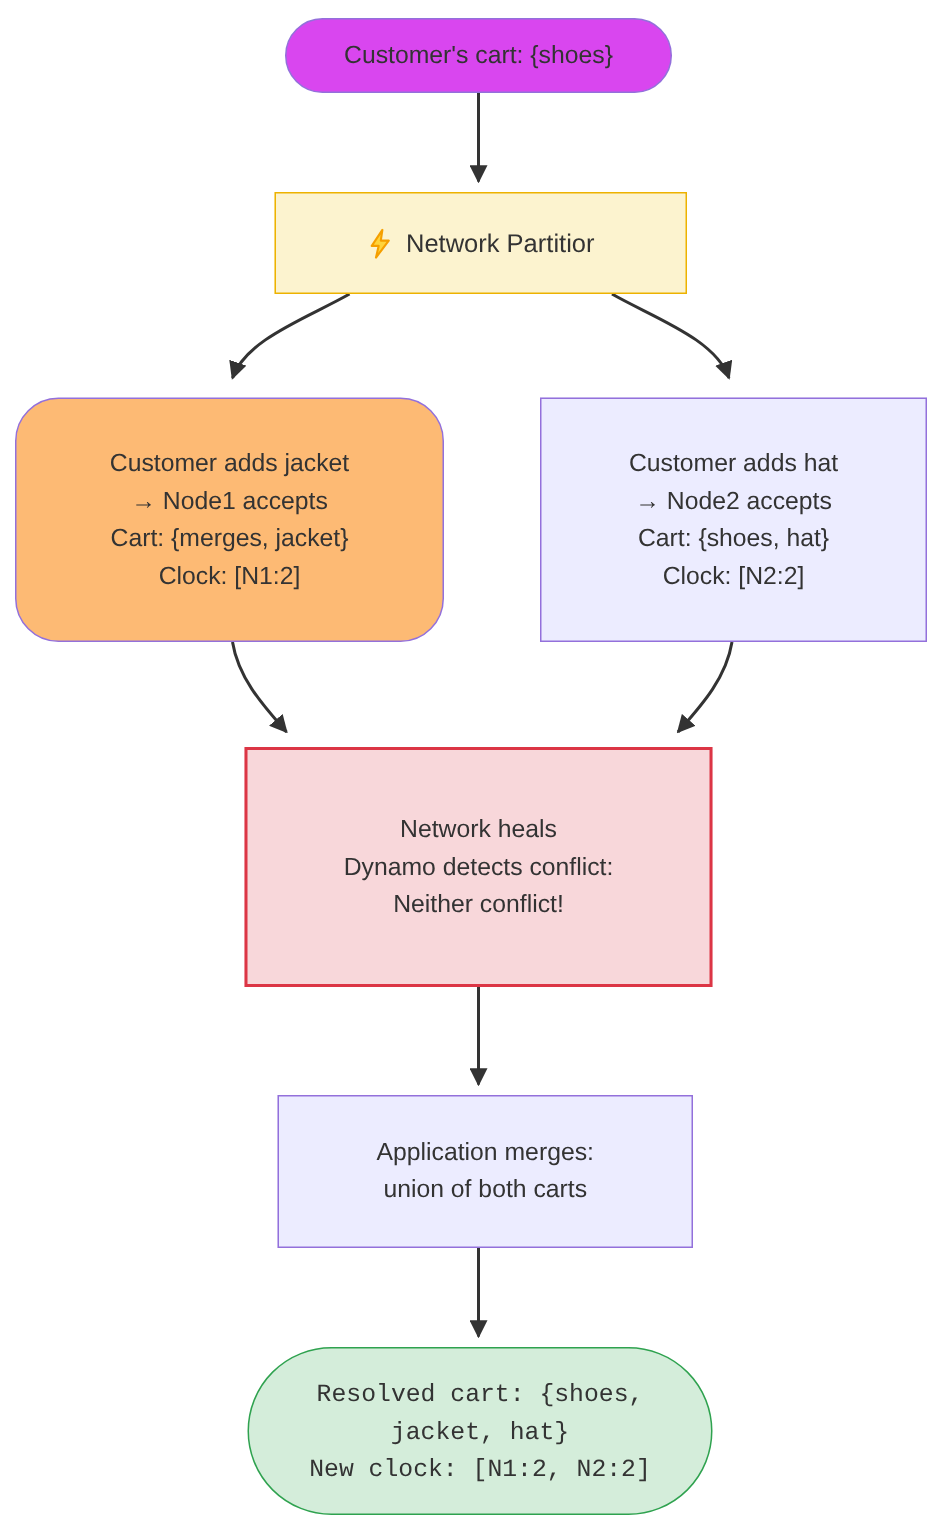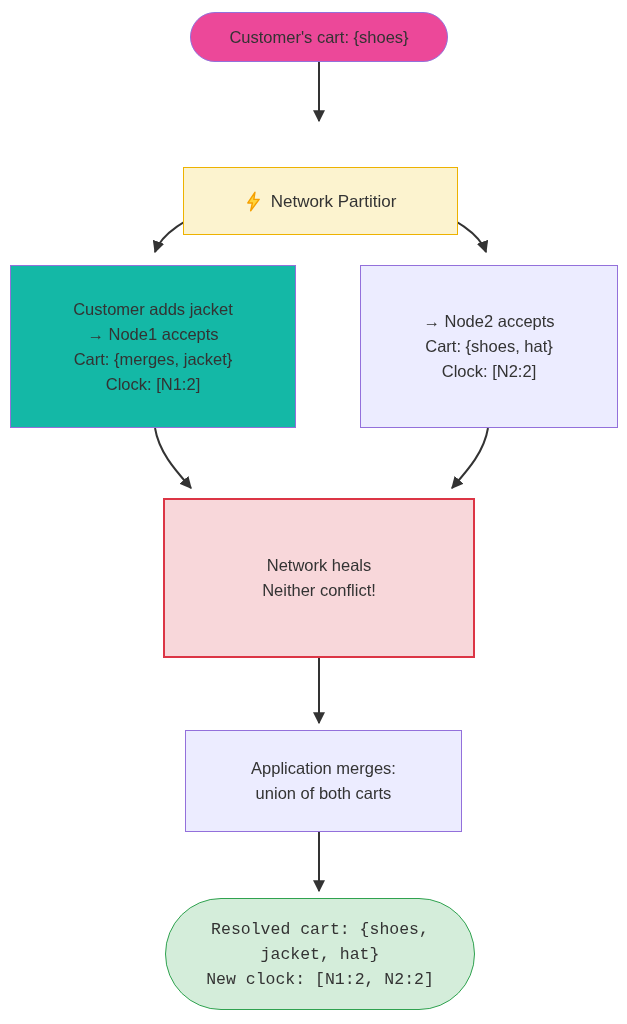--- a/index.html
+++ b/index.html
@@ -75,46 +75,48 @@
     </defs>
     <path class="edge" d="M319,62 L319,121" marker-end="url(#arrow)" style="stroke: rgb(51, 51, 51);"></path>
     <path class="edge" d="M233,196 C205,212 164,226 155,252" marker-end="url(#arrow)" style="stroke: rgb(51, 51, 51);"></path>
     <path class="edge" d="M408,196 C436,212 477,226 486,252" marker-end="url(#arrow)" style="stroke: rgb(51, 51, 51);"></path>
     <path class="edge" d="M155,428 C159,453 177,472 191,488" marker-end="url(#arrow)" style="stroke: rgb(51, 51, 51);"></path>
     <path class="edge" d="M488,428 C484,453 466,472 452,488" marker-end="url(#arrow)" style="stroke: rgb(51, 51, 51);"></path>
     <path class="edge" d="M319,658 L319,723" marker-end="url(#arrow)" style="stroke: rgb(51, 51, 51);"></path>
     <path class="edge" d="M319,832 L319,891" marker-end="url(#arrow)" style="stroke: rgb(51, 51, 51);"></path>
   </svg>
 
-  <div class="node stadium node-start" style="background-color: #ec4899; border-color: rgb(147, 112, 219); color: rgb(51, 51, 51);">
+  <div class="node stadium node-start" style="background-color: #d946ef; border-color: rgb(147, 112, 219); color: rgb(51, 51, 51);">
     <div class="line">Customer's cart: {shoes}</div>
   </div>
 
-  <div class="node rect node-partition" style="background-color: rgb(252, 243, 207); border-color: rgb(237, 178, 0); color: rgb(51, 51, 51); margin-top: 39px;">
+  <div class="node rect node-partition" style="background-color: rgb(252, 243, 207); border-color: rgb(237, 178, 0); color: rgb(51, 51, 51);">
     <svg class="bolt" width="17" height="21" viewBox="0 0 24 28">
       <polygon points="14,1 4,16 10.5,16 8,27 20,11 12.5,11" stroke-width="2" stroke-linejoin="round" fill-rule="evenodd" style="fill: rgb(255, 212, 59); stroke: rgb(245, 159, 0);"></polygon>
     </svg>
     <div class="line">Network Partitior</div>
   </div>
 
-  <div class="node rect node-node1" style="background-color: #14b8a6; border-color: rgb(147, 112, 219); color: rgb(51, 51, 51);">
+  <div class="node rect node-node1" style="background-color: #fdba74; border-color: rgb(147, 112, 219); color: rgb(51, 51, 51); border-radius: 29px;">
     <div class="line">Customer adds jacket</div>
     <div class="line">→ Node1 accepts</div>
     <div class="line">Cart: {merges, jacket}</div>
     <div class="line">Clock: [N1:2]</div>
   </div>
 
   <div class="node rect node-node2" style="background-color: rgb(236, 236, 255); border-color: rgb(147, 112, 219); color: rgb(51, 51, 51);">
+    <div class="line">Customer adds hat</div>
     <div class="line">→ Node2 accepts</div>
     <div class="line">Cart: {shoes, hat}</div>
     <div class="line">Clock: [N2:2]</div>
   </div>
 
   <div class="node rect node-conflict" style="background-color: rgb(248, 215, 218); border-color: rgb(220, 53, 69); color: rgb(51, 51, 51);">
     <div class="line">Network heals</div>
+    <div class="line">Dynamo detects conflict:</div>
     <div class="line">Neither conflict!</div>
   </div>
 
   <div class="node rect node-merge" style="background-color: rgb(236, 236, 255); border-color: rgb(147, 112, 219); color: rgb(51, 51, 51);">
     <div class="line">Application merges:</div>
     <div class="line">union of both carts</div>
   </div>
 
   <div class="node stadium node-resolved" style="background-color: rgb(212, 237, 218); border-color: rgb(47, 162, 79); color: rgb(51, 51, 51); font-family: Liberation Mono, monospace;">
     <div class="line">Resolved cart: {shoes,</div>

